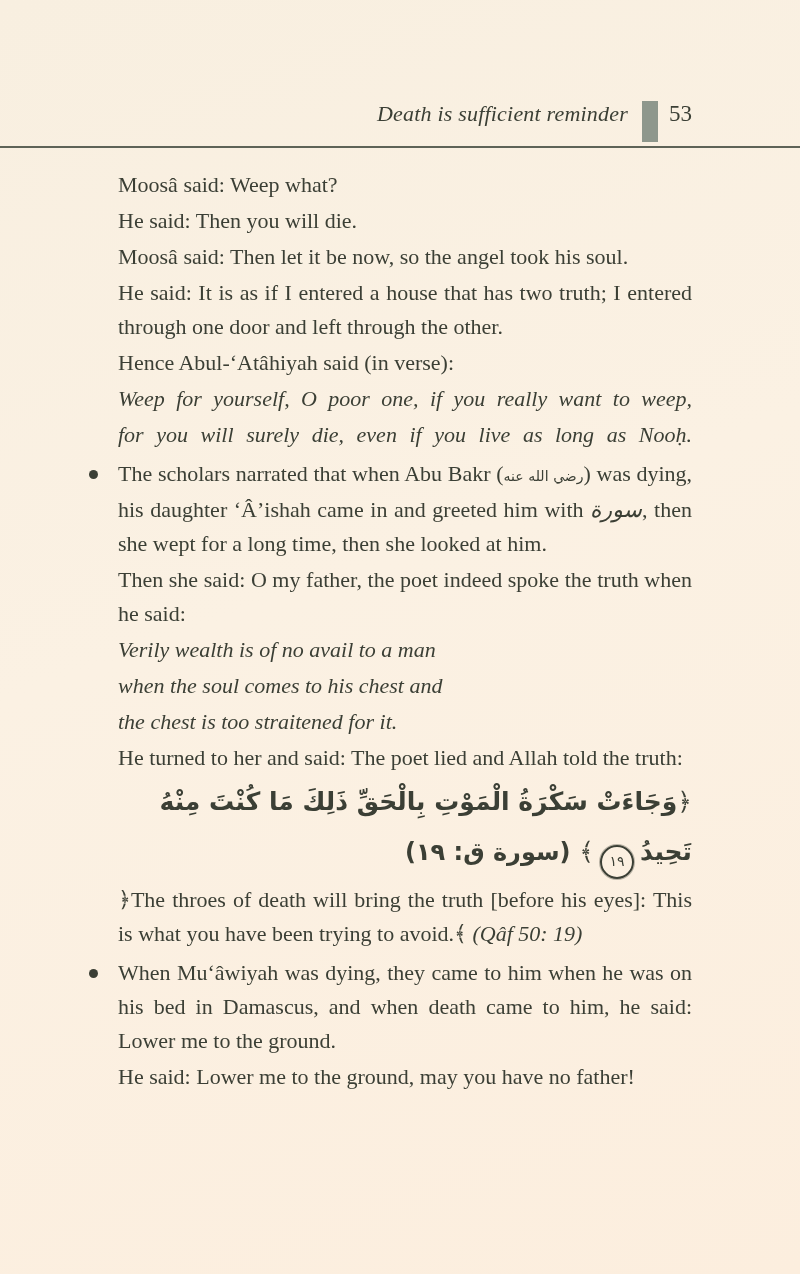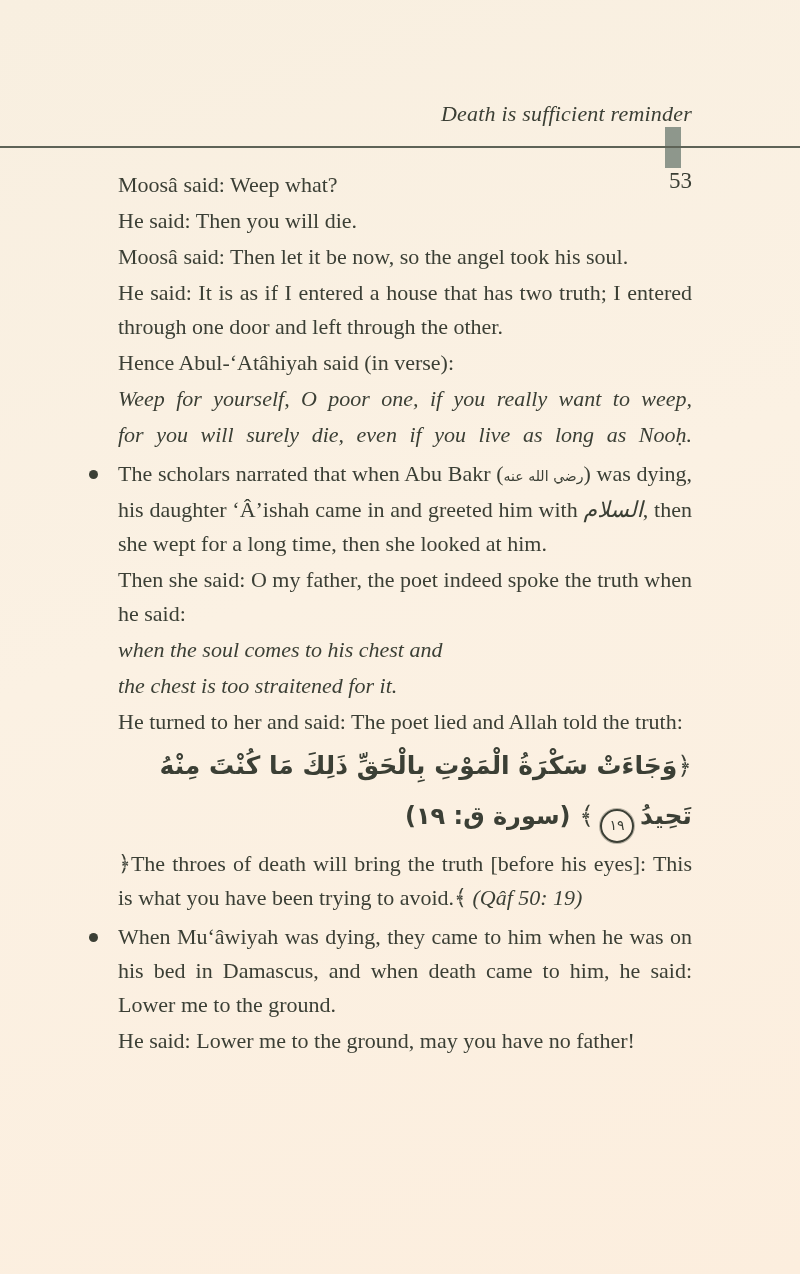--- a/index.html
+++ b/index.html
@@ -18,21 +18,21 @@
       inset 0 2px 0 #9a927f,
       inset 2px 0 0 #c0b5a2,
       inset 0 -2px 0 #6e695c,
       inset -1px 0 0 #c4b9a6,
       inset 0 0 60px rgba(186,150,118,0.10);
     color:var(--text,#3b3f35);
   }
   .running-head{
     position:absolute;
     top:101px;right:108px;
-    display:flex;align-items:flex-end;flex-direction:column;
+    display:flex;align-items:flex-start;
   }
   .running-title{
     font-style:italic;
     font-size:22px;
     letter-spacing:.2px;
     color:var(--text,#3b3f35);
   }
   .accent-bar{
     display:inline-block;
     width:16px;height:41px;
@@ -135,24 +135,25 @@
     <p>He said: Then you will die.</p>
     <p>Moosâ said: Then let it be now, so the angel took his soul.</p>
 
 
     <p>He said: It is as if I entered a house that has two truth; I entered through one door and left through the other.</p>
     <p>Hence Abul-‘Atâhiyah said (in verse):</p>
 
     <div class="verse-just">Weep for yourself, O poor one, if you really want to weep,</div>
     <div class="verse-just">for you will surely die, even if you live as long as Nooḥ.</div>
 
-    <p class="bulleted"><span class="bullet-dot"></span><span>The scholars narrated that when Abu Bakr (</span><span class="honorific">رضي الله عنه</span><span>) was dying, his daughter ‘Â’ishah came in and greeted him with </span><span class="it">السلام</span><span>, then she wept for a long time, then she looked at him.</span></p>
+    <p class="bulleted"><span class="bullet-dot"></span><span>The scholars narrated that when Abu Bakr (</span><span class="honorific">رضي الله عنه</span><span>) was dying, his daughter ‘Â’ishah came in and greeted him with </span><span class="it">سورة</span><span>, then she wept for a long time, then she looked at him.</span></p>
 
     <p>Then she said: O my father, the poet indeed spoke the truth when he said:</p>
 
+    <div class="verse-left">Verily wealth is of no avail to a man</div>
     <div class="verse-left">when the soul comes to his chest and</div>
     <div class="verse-left">the chest is too straitened for it.</div>
 
     <p>He turned to her and said: The poet lied and Allah told the truth:</p>
 
     <div class="quran-line"><span class="qmark">﴿</span><span>وَجَاءَتْ سَكْرَةُ الْمَوْتِ بِالْحَقِّ ذَلِكَ مَا كُنْتَ مِنْهُ تَحِيدُ</span><span class="ayah-medallion">١٩</span><span class="qmark">﴾</span> <span class="surah-ref">(سورة ق: ١٩)</span></div>
 
     <p><span class="qmark">﴿</span><span>The throes of death will bring the truth [before his eyes]: This is what you have been trying to avoid.</span><span class="qmark">﴾</span><span class="it"> (Qâf 50: 19)</span></p>
 
     <p class="bulleted"><span class="bullet-dot"></span><span>When Mu‘âwiyah was dying, they came to him when he was on his bed in Damascus, and when death came to him, he said: Lower me to the ground.</span></p>

